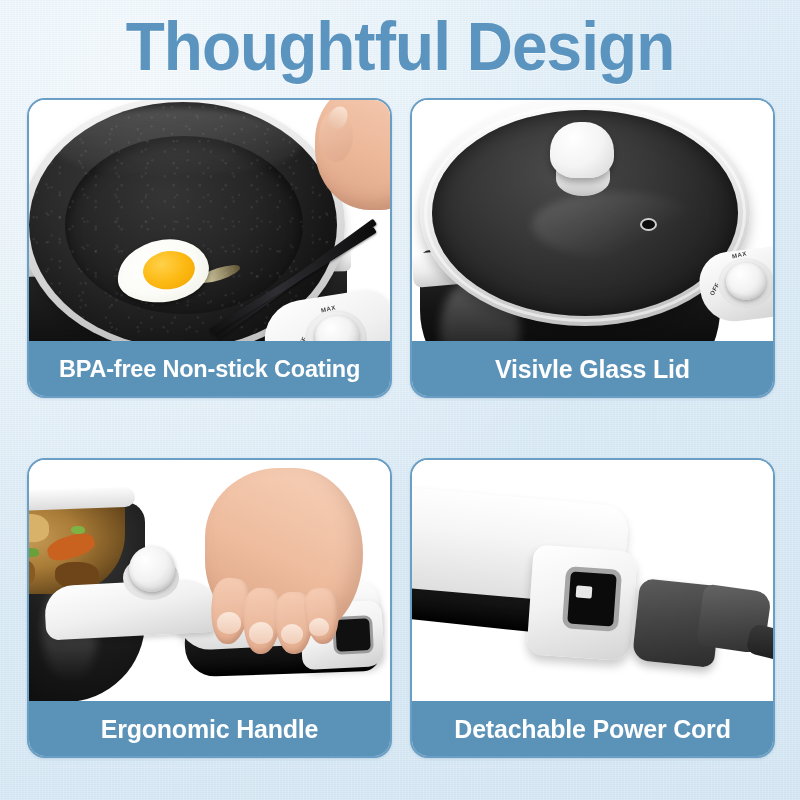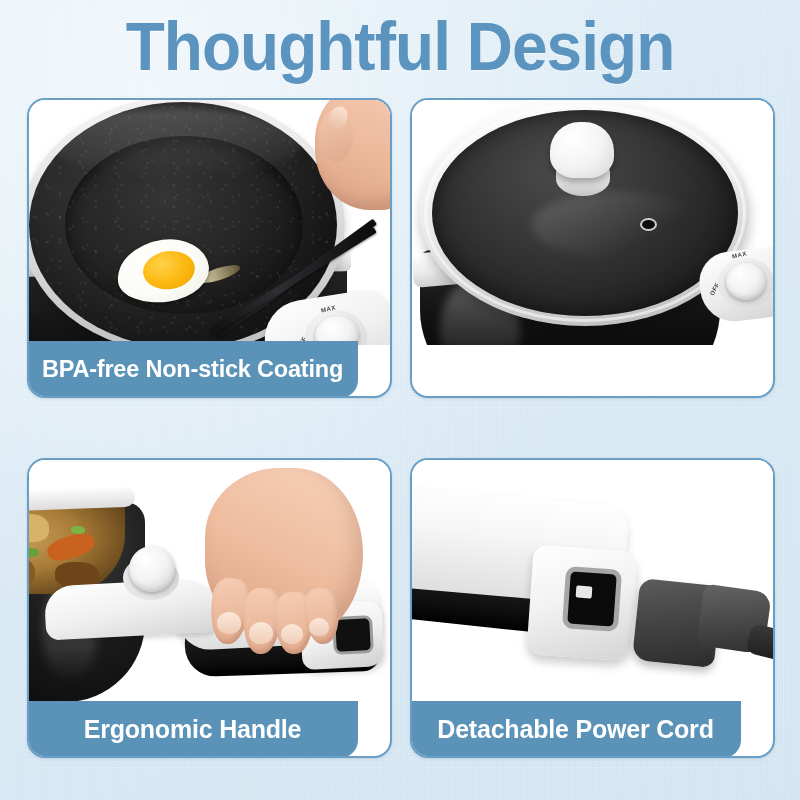--- a/index.html
+++ b/index.html
@@ -73,21 +73,21 @@
     width: 100%;
     height: 245px;
     background: #ffffff;
     overflow: hidden;
   }
 
   .caption {
     position: absolute;
     left: -2px;
     bottom: -2px;
-    width: 331px;
+    width: 365px;
     height: 57px;
     background: #5b92b8;
     border-radius: 0 0 18px 18px;
     color: #ffffff;
     font-size: 25px;
     font-weight: 700;
     line-height: 57px;
     text-align: center;
     letter-spacing: -.2px;
     white-space: nowrap;
@@ -574,20 +574,21 @@
       <div class="p2-lidknobstem"></div>
       <div class="p2-lidknob"></div>
       <div class="p2-vent"></div>
 
       <div class="p2-knobplate"></div>
       <div class="knob-base" style="left:306px; top:158px; width:56px; height:50px;"></div>
       <div class="knob" style="left:314px; top:163px; width:40px; height:37px;"></div>
       <div class="knob-ticks" style="left:296px; top:186px; transform:rotate(-62deg);">OFF</div>
       <div class="knob-ticks" style="left:320px; top:152px; transform:rotate(-12deg);">MAX</div>
     </div>
+    <div class="caption">Visivle Glass Lid</div>
   </div>
 
   <div class="card c4">
     <div class="photo">
       <div class="p4-handle-under"></div>
       <div class="p4-handle"></div>
       <div class="p4-endcap"></div>
       <div class="p4-socket"></div>
       <div class="p4-socket-pin"></div>
       <div class="p4-plug"></div>

